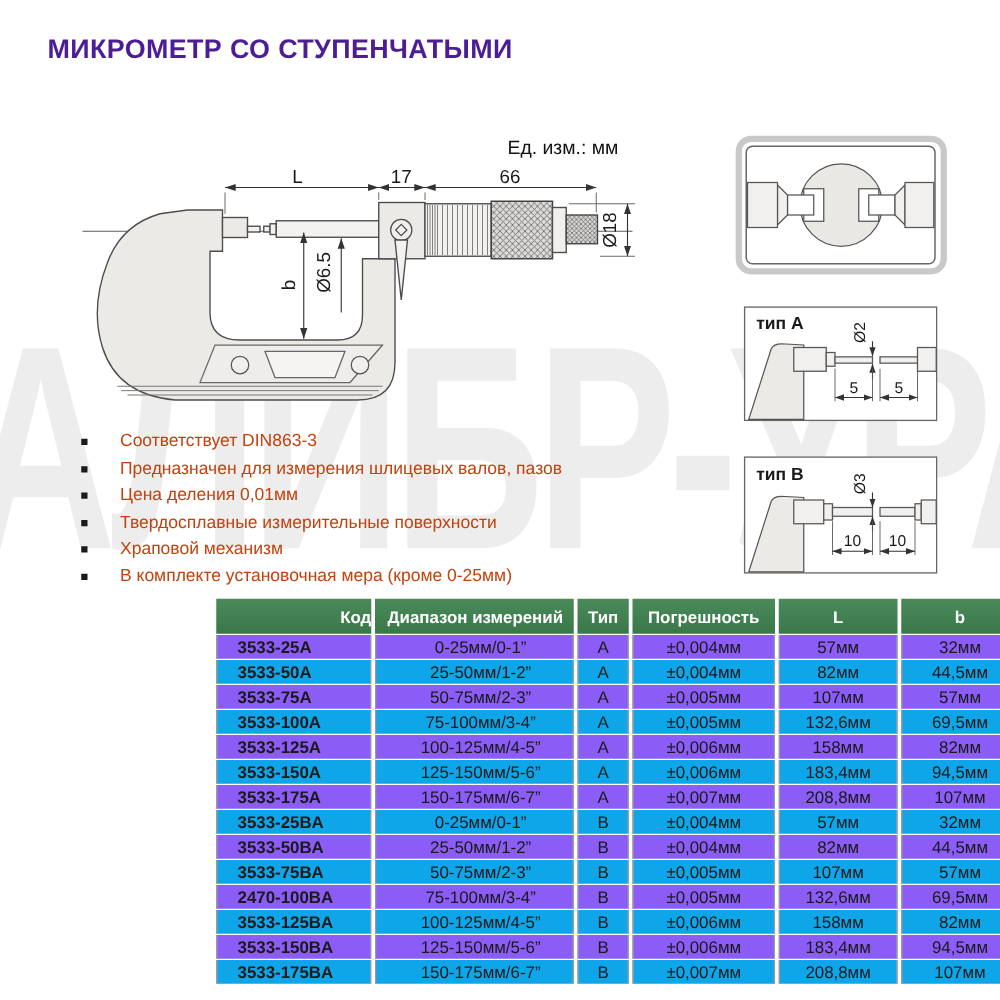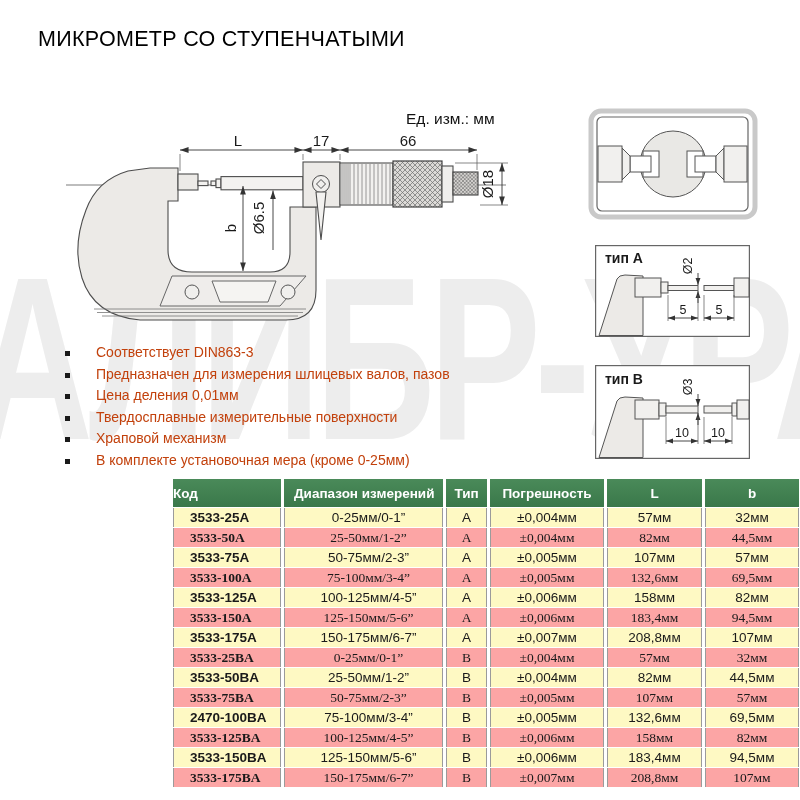--- a/index.html
+++ b/index.html
@@ -9,21 +9,21 @@
   }
   #watermark{
     position:absolute;left:-28px;top:242px;z-index:0;
     font-size:215px;font-weight:bold;color:#ededed;white-space:nowrap;
     letter-spacing:-8px;line-height:1;transform:scale(0.78,1.08);transform-origin:left top;
     user-select:none;
   }
   .layer{position:absolute;z-index:1;}
   #title{
     left:38px;top:26px;width:540px;
-    font-size:21.5px;font-weight:normal;color:#000000;line-height:26px;letter-spacing:0.3px;
+    font-size:21.5px;font-weight:bold;color:#4c1d95;line-height:26px;letter-spacing:0.3px;
   }
   #units-label{left:406px;top:110px;font-size:15.5px;color:#111;}
   #main-drawing{left:40px;top:100px;}
   #overview-box{left:588px;top:108px;}
   #type-a-box{left:595px;top:245px;}
   #type-b-box{left:595px;top:365px;}
   svg text{font-family:"Liberation Sans","DejaVu Sans",sans-serif;fill:#1a1a1a;}
   .dimtxt{font-size:15px;}
   .dimtxt-s{font-size:12.5px;}
   .typetxt{font-size:14px;font-weight:bold;}
@@ -44,23 +44,23 @@
     font-size:13.5px;color:#1a1a1a;
   }
   #spec-table th{
     background:linear-gradient(#4a8a59,#3a784a);color:#fff;font-weight:bold;
     height:28px;font-size:13.5px;padding:0;
   }
   #spec-table td{
     height:19px;padding:0;border-left:1px solid #9b9b9b;border-right:1px solid #9b9b9b;
     text-align:center;white-space:nowrap;
   }
-  #spec-table tr.odd td{background:#fef9c3;}
-  #spec-table tr.even td{background:#fca5a5;font-family:Liberation Serif, serif;}
-  #spec-table th.c0{text-align:left;width:108px;}
+  #spec-table tr.odd td{background:#8b5cf6;}
+  #spec-table tr.even td{background:#0ea5e9;}
+  #spec-table th.c0{text-align:right;padding-left:16px;width:108px;}
   #spec-table th.c1{text-align:left;padding-left:10px;width:149px;}
   #spec-table th.c2{width:41px;}
   #spec-table th.c3{width:114px;}
   #spec-table th.c4{width:95px;}
   #spec-table th.c5{width:94px;}
   #spec-table td.c0{font-weight:bold;text-align:left;padding-left:16px;}
   #spec-table td.c1{text-align:center;padding-left:10px;}
 </style>
 </head>
 <body>

